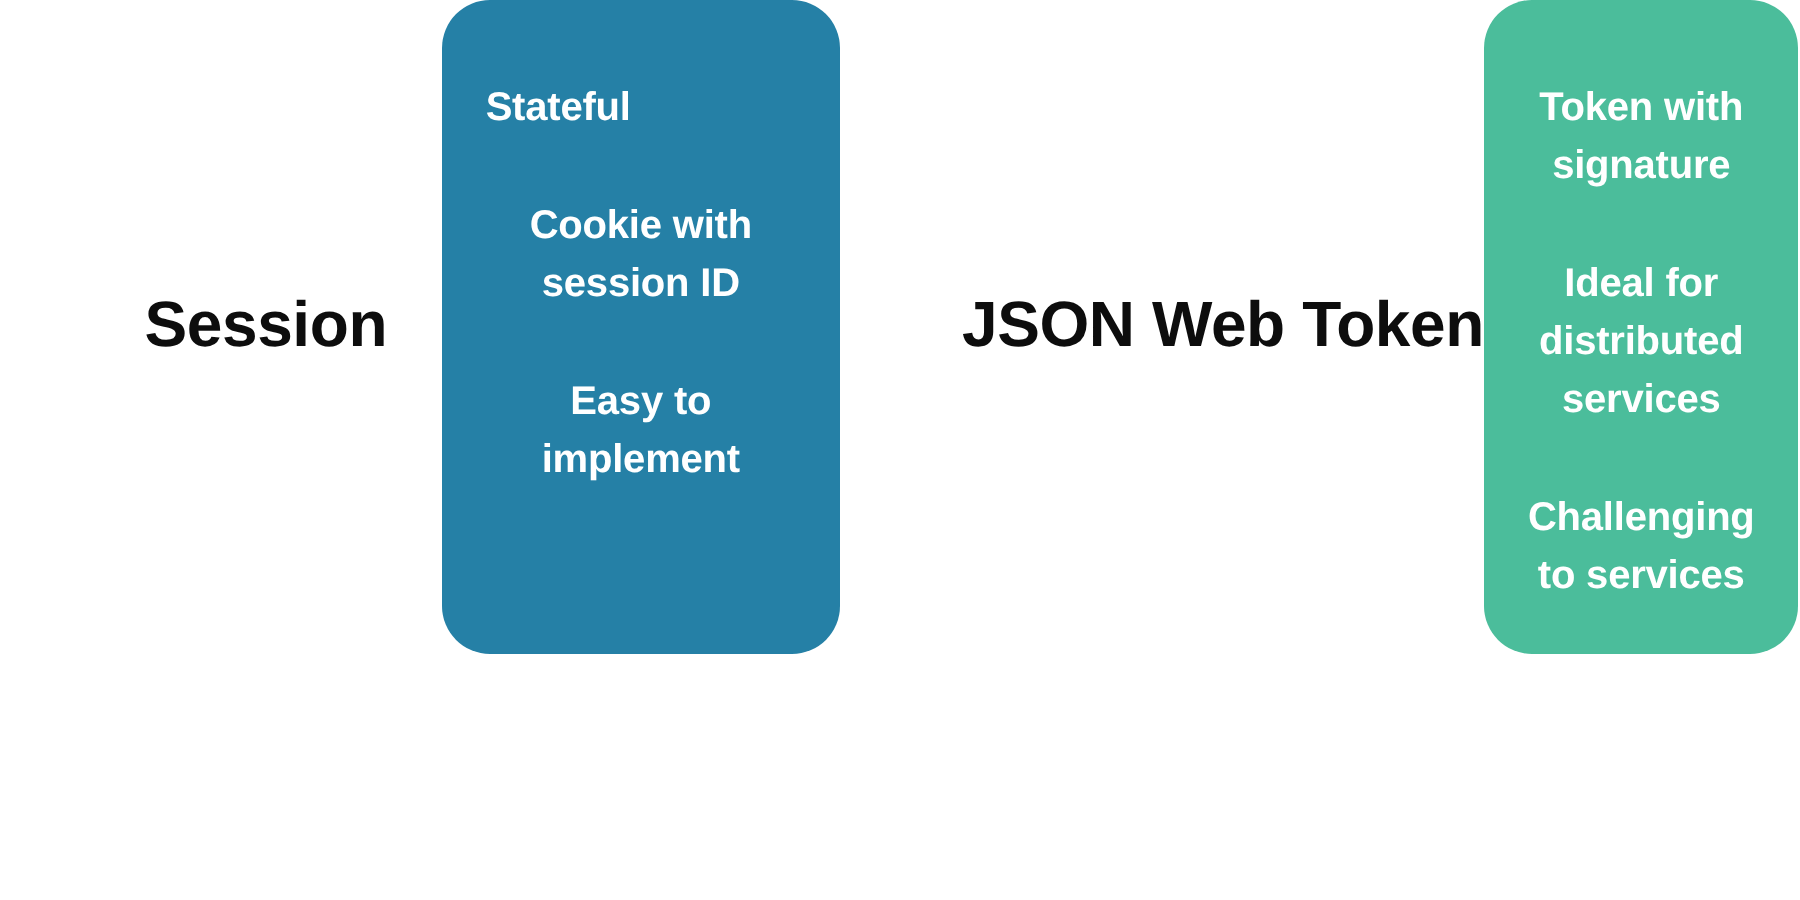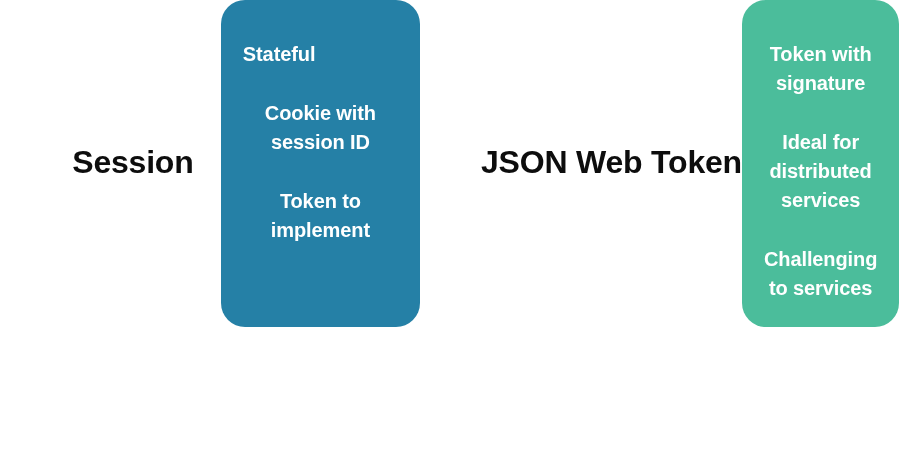--- a/index.html
+++ b/index.html
@@ -91,21 +91,21 @@
 <body>
 
 <div class="comparison">
 
   <div class="column column-left">
     <h2 class="column-title">Session</h2>
     <div class="card card-session">
       <ul class="feature-list">
         <li class="feature-item">Stateful</li>
         <li class="feature-item">Cookie with session ID</li>
-        <li class="feature-item">Token to implement</li>
+        <li class="feature-item">Easy to implement</li>
       </ul>
     </div>
   </div>
 
   <div class="column column-right">
     <h2 class="column-title">JSON Web Token</h2>
     <div class="card card-jwt">
       <ul class="feature-list">
         <li class="feature-item">Token with signature</li>
         <li class="feature-item">Ideal for distributed services</li>

